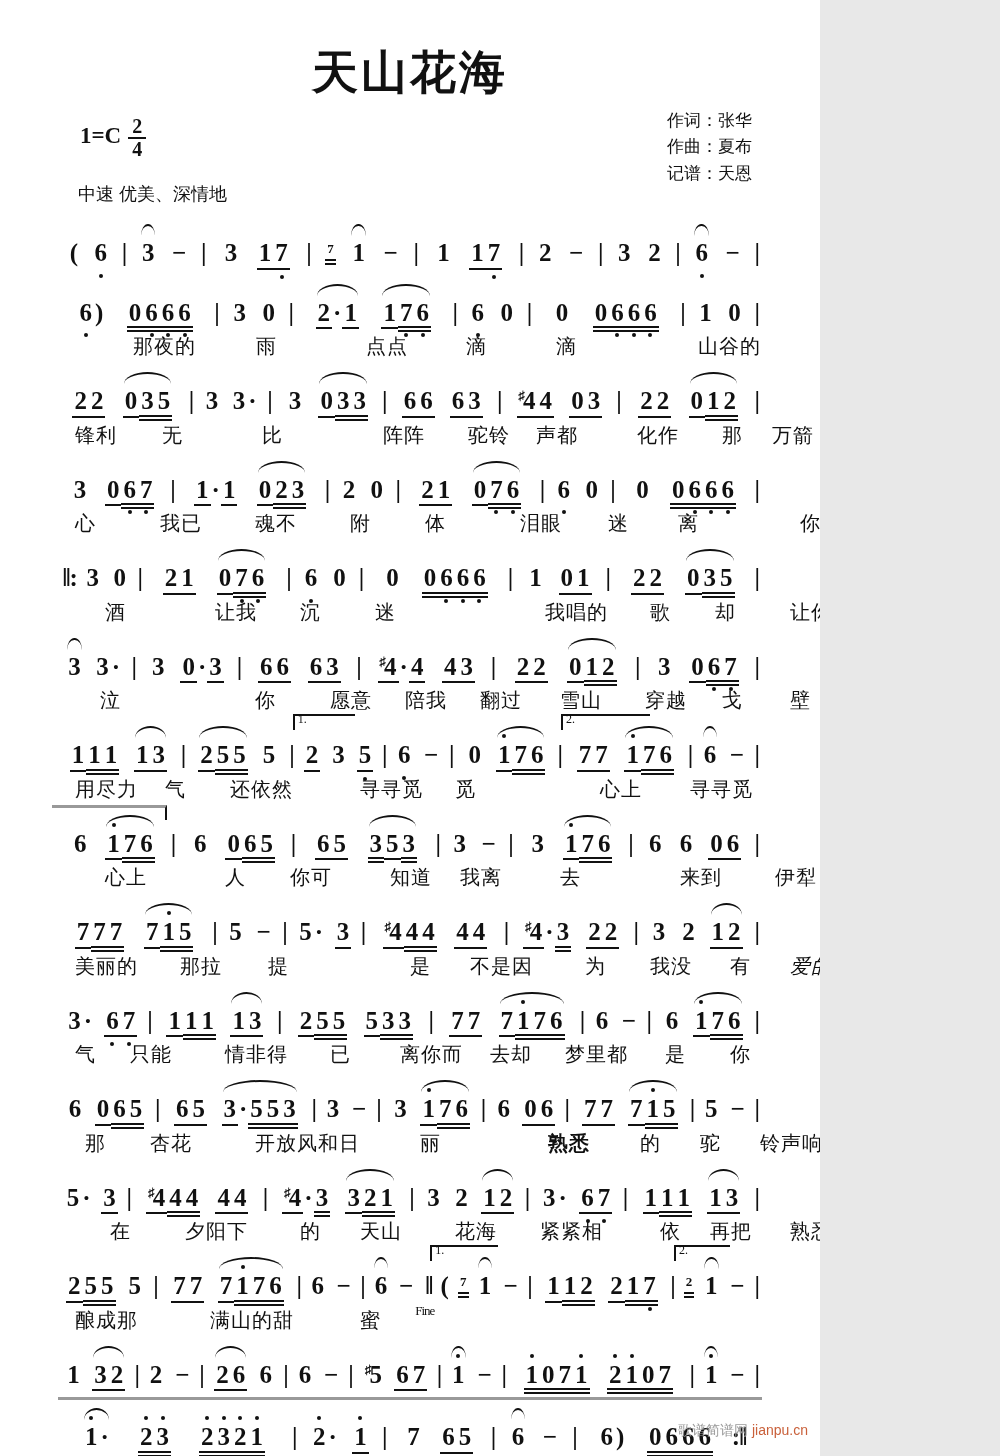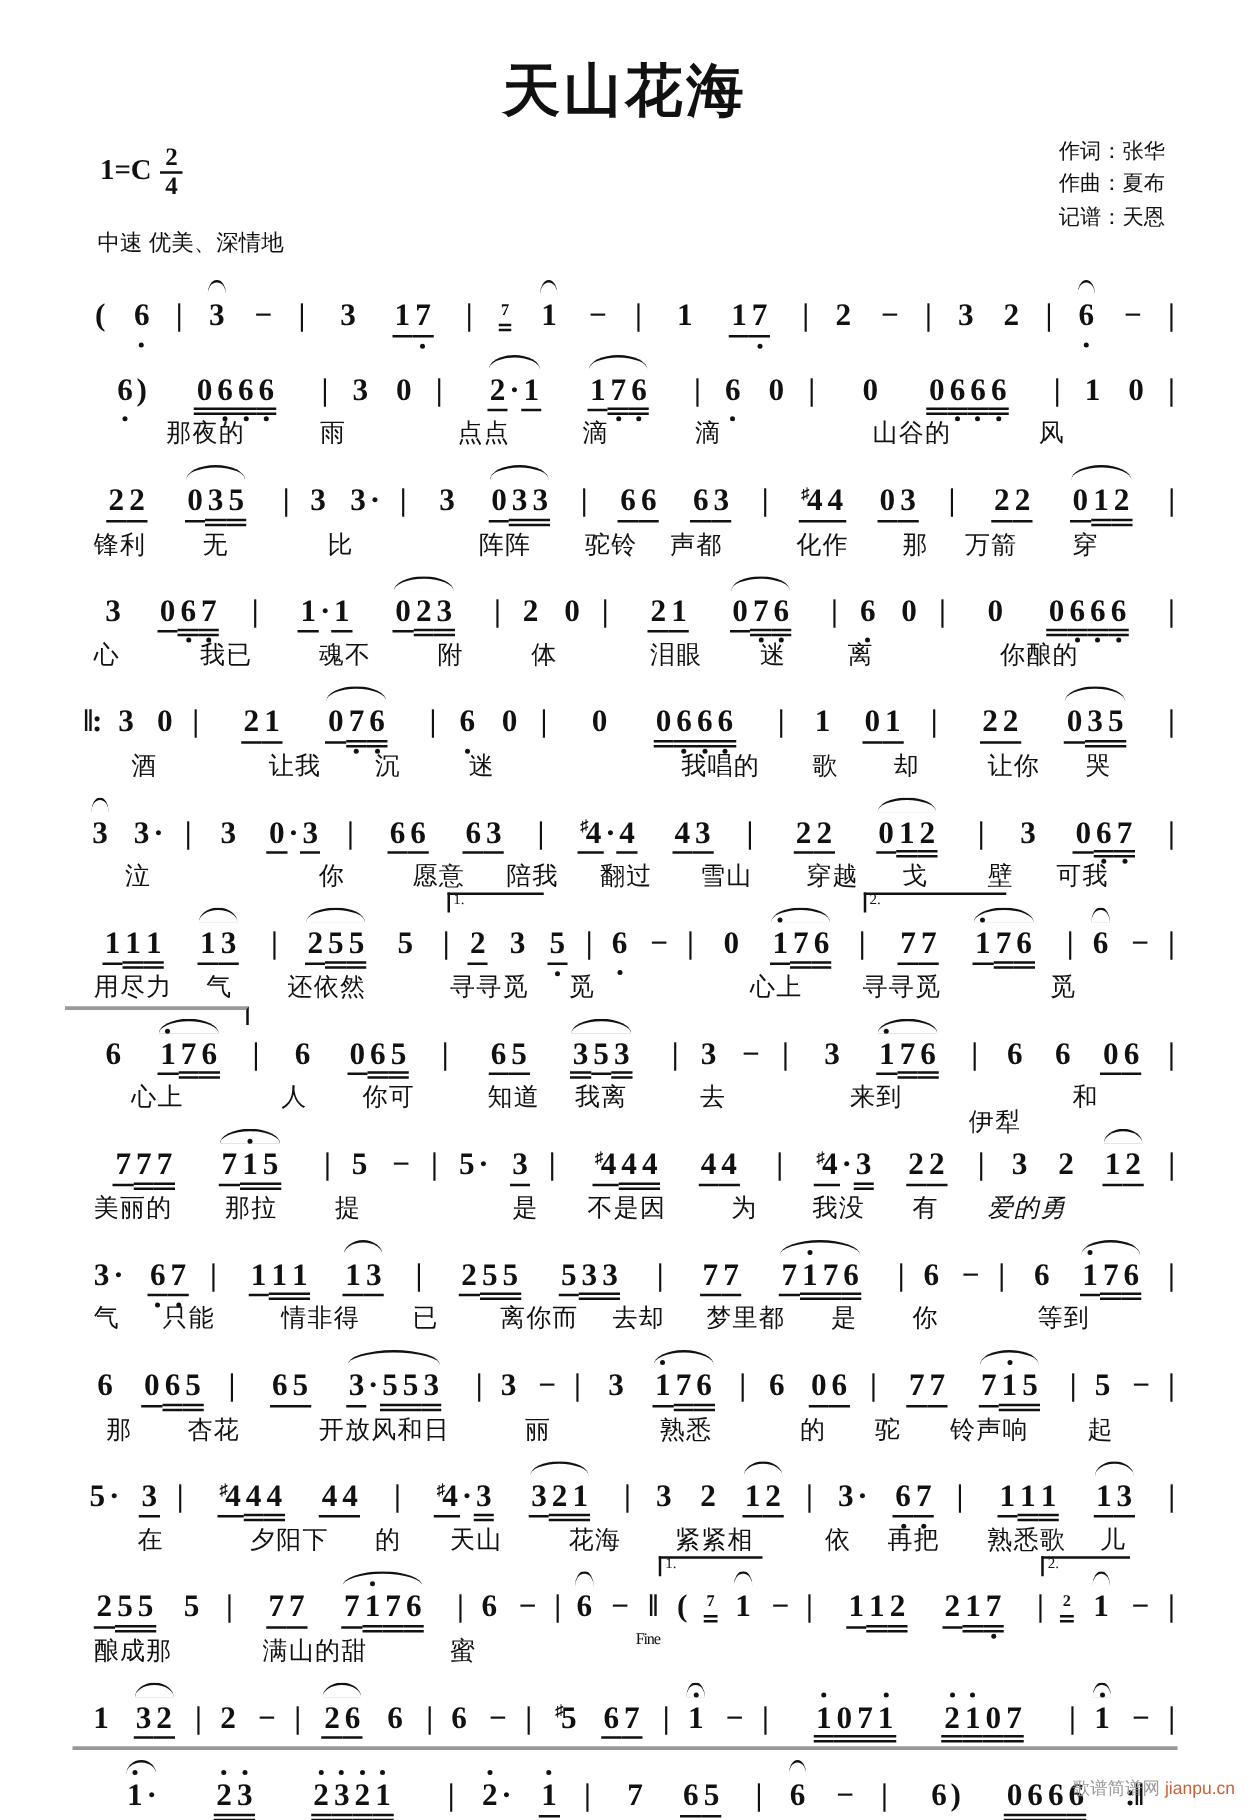--- a/index.html
+++ b/index.html
@@ -1,16 +1,16 @@
 <!DOCTYPE html>
 <html><head>
 <meta charset="utf-8">
 <style>
   html,body{margin:0;padding:0;background:#e8e8e8;}
-  .page{position:relative;width:1000px;height:1456px;background:#fff;overflow:hidden;
+  .page{position:relative;width:820px;height:1456px;background:#fff;overflow:hidden;
         font-family:"Liberation Sans",sans-serif;color:#111;}
   .title{text-align:center;margin:0;padding-top:42px;font-size:46px;font-weight:bold;letter-spacing:3px;}
   .meta-row{position:relative;height:74px;margin-top:4px;}
   .keysig{position:absolute;left:80px;top:8px;font-size:23px;font-weight:bold;
           font-family:"Liberation Serif",serif;}
   .frac{display:inline-block;text-align:center;vertical-align:middle;margin-left:7px;}
   .frac i{display:block;font-style:normal;font-size:20px;line-height:1.05;font-weight:bold;}
   .frac i.num{border-bottom:2px solid #111;padding:0 4px;}
   .singer{position:absolute;left:0;right:0;top:12px;text-align:center;font-size:24px;}
   .credits{position:absolute;right:68px;top:0;font-size:17px;line-height:1.55;}
@@ -725,21 +725,21 @@
           <span class="barline">|</span>
         </div>
         <div class="lyrics">
           <span style="left: 105px;">心上</span>
           <span style="left: 225px;">人</span>
           <span style="left: 290px;">你可</span>
           <span style="left: 390px;">知道</span>
           <span style="left: 460px;">我离</span>
           <span style="left: 560px;">去</span>
           <span style="left: 680px;">来到</span>
-          <span style="left: 775px; margin-top: 20px;">伊犁</span>
+          <span style="left: 775px;">伊犁</span>
           <span style="left: 858px;">和</span>
         </div>
       </div>
       <div class="system">
         <div class="music-line">
           <span class="measure" style="flex-grow: 6;">
             <span class="tok">
               <span class="n u1"><b>7</b></span>
               <span class="n u2"><b>7</b></span>
               <span class="n u2"><b>7</b></span>
@@ -982,21 +982,21 @@
               <span class="n"><b>−</b></span>
             </span>
           </span>
           <span class="barline">|</span>
         </div>
         <div class="lyrics">
           <span style="left: 85px;">那</span>
           <span style="left: 150px;">杏花</span>
           <span style="left: 255px;">开放风和日</span>
           <span style="left: 420px;">丽</span>
-          <span style="left: 528px;">熟悉</span>
+          <span style="left: 548px; font-weight: bold;">熟悉</span>
           <span style="left: 640px;">的</span>
           <span style="left: 700px;">驼</span>
           <span style="left: 760px;">铃声响</span>
           <span style="left: 870px;">起</span>
         </div>
       </div>
       <div class="system">
         <div class="music-line">
           <span class="measure" style="flex-grow: 2;">
             <span class="tok">
@@ -1065,21 +1065,21 @@
             </span>
             <span class="tok slur">
               <span class="n u1"><b>1</b></span>
               <span class="n u1"><b>3</b></span>
             </span>
           </span>
           <span class="barline">|</span>
         </div>
         <div class="lyrics">
           <span style="left: 110px;">在</span>
-          <span style="left: 200px;">夕阳下</span>
+          <span style="left: 185px;">夕阳下</span>
           <span style="left: 300px;">的</span>
           <span style="left: 360px;">天山</span>
           <span style="left: 455px;">花海</span>
           <span style="left: 540px;">紧紧相</span>
           <span style="left: 660px;">依</span>
           <span style="left: 710px;">再把</span>
           <span style="left: 790px;">熟悉歌</span>
           <span style="left: 880px;">儿</span>
         </div>
       </div>

